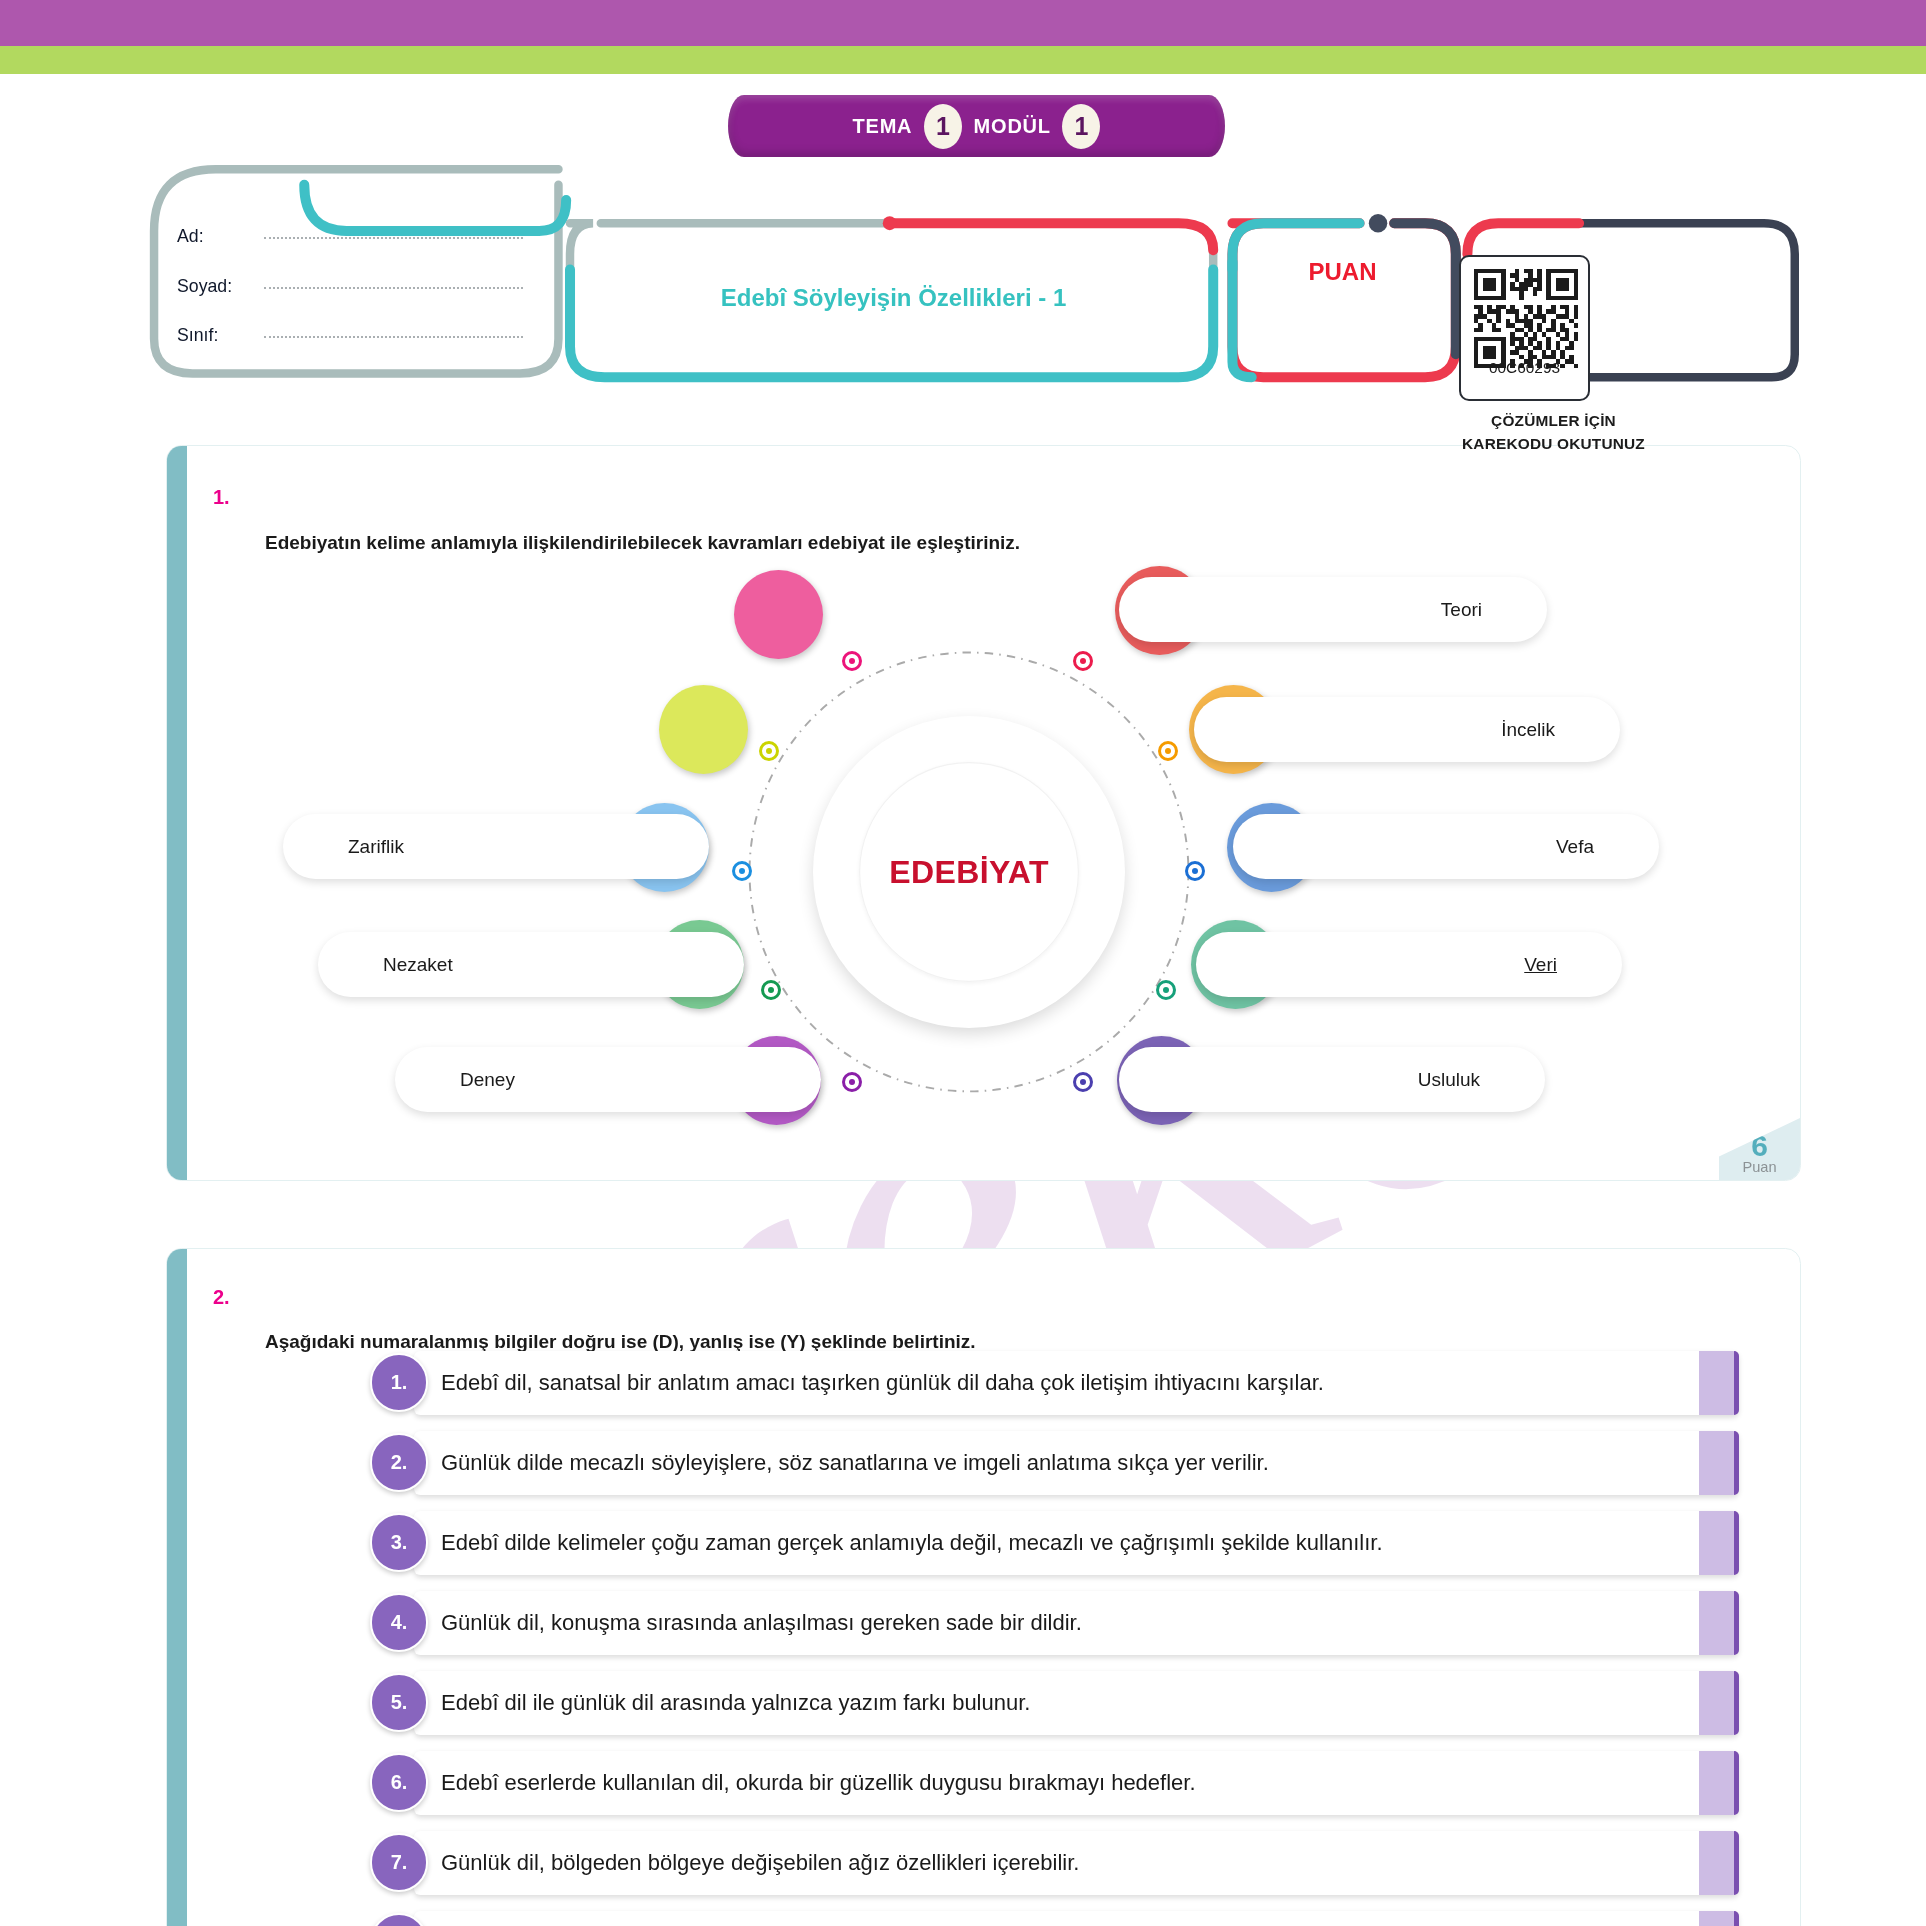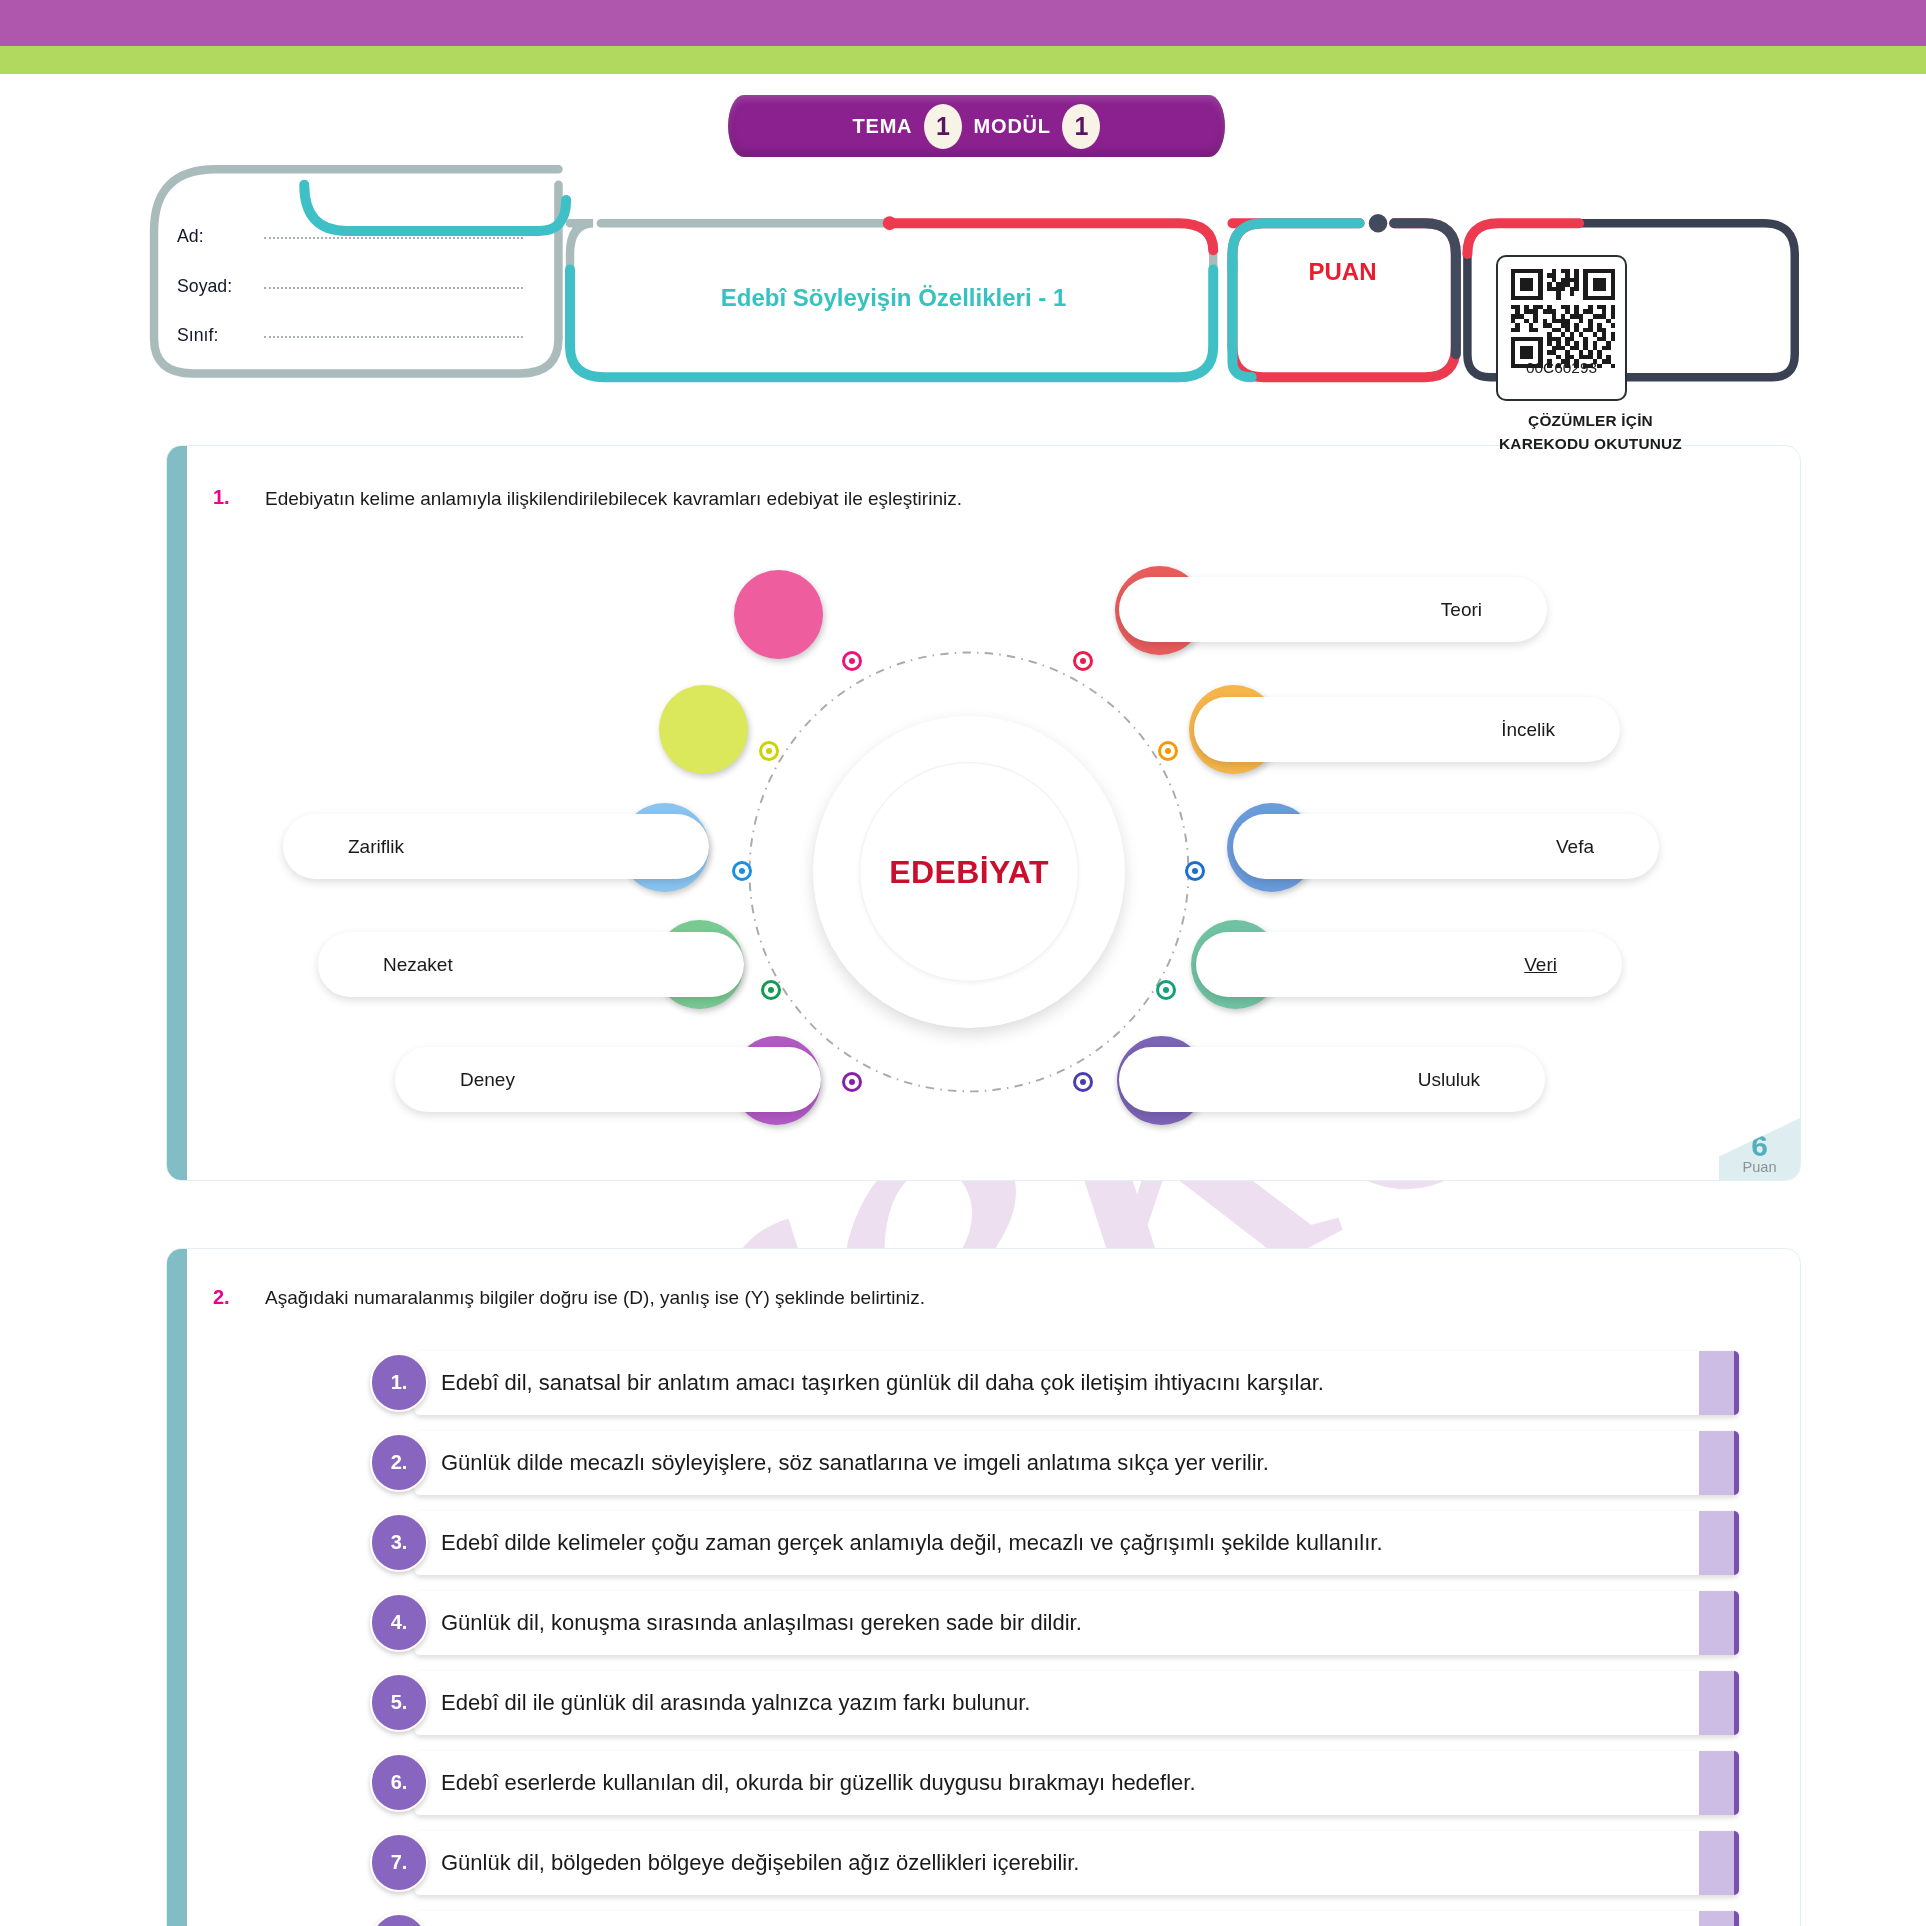--- a/index.html
+++ b/index.html
@@ -57,39 +57,39 @@
   .title-box {
     position: absolute; left: 570px; top: 152px;
     width: 647px; height: 154px;
     display: flex; align-items: center; justify-content: center;
   }
   .title-txt { color: #36C2C0; font-size: 24px; font-weight: bold; text-align: center; }
 
   .puan-box { position: absolute; left: 1229px; top: 154px; width: 227px; height: 154px; }
   .puan-lbl { position: absolute; left: 0; top: 35px; width: 227px; text-align: center; color: #ED1B2E; font-size: 24px; font-weight: bold; }
 
-  .qr-box { position: absolute; left: 1425px; top: 154px; width: 331px; height: 162px; }
+  .qr-box { position: absolute; left: 1388px; top: 154px; width: 331px; height: 162px; }
   .qr-wrap { position: absolute; left: 71px; top: 32px; width: 131px; height: 146px; border: 2.3px solid #2A2E35; border-radius: 10px; background: #fff; padding: 7px 7px 0 7px; }
   .qr-grid { width: 116px; height: 109px; }
   .qr-id { position: absolute; left: 71px; top: 136px; width: 131px; text-align: center; font-size: 15.4px; color: #1C1C1C; }
   .qr-cap1 { position: absolute; left: 0; top: 189px; width: 331px; text-align: center; font-size: 15.4px; font-weight: bold; color: #1B1B1B; letter-spacing: 0.2px; }
   .qr-cap2 { position: absolute; left: 0; top: 212px; width: 331px; text-align: center; font-size: 15.4px; font-weight: bold; color: #1B1B1B; letter-spacing: 0.2px; }
 
   
   .qpanel {
     position: absolute;
     background: #FFFFFF;
     border: 1.9px solid #E3F0F1;
     border-radius: 15.4px;
     overflow: hidden;
     z-index: 4;
   }
   .qstrip { position: absolute; left: 0; top: 0; width: 20px; height: 100%; background: #81BDC5; }
   .qnum { position: absolute; font-size: 20px; font-weight: bold; color: #EC008C; }
-  .qtitle { position: absolute; font-size: 19px; font-weight: normal; color: #1A1A1A; }
+  .qtitle { position: absolute; font-size: 19px; font-weight: bold; color: #1A1A1A; margin-top: 44px; }
 
   .puan-corner {
     position: absolute; right: 0; bottom: 0;
     width: 81px; height: 62px;
     background: #DEEDF0;
     clip-path: polygon(100% 0, 100% 100%, 0 100%, 0 62%);
     display: flex; flex-direction: column; align-items: center; justify-content: flex-end;
     padding-bottom: 5.4px;
     z-index: 6;
   }

